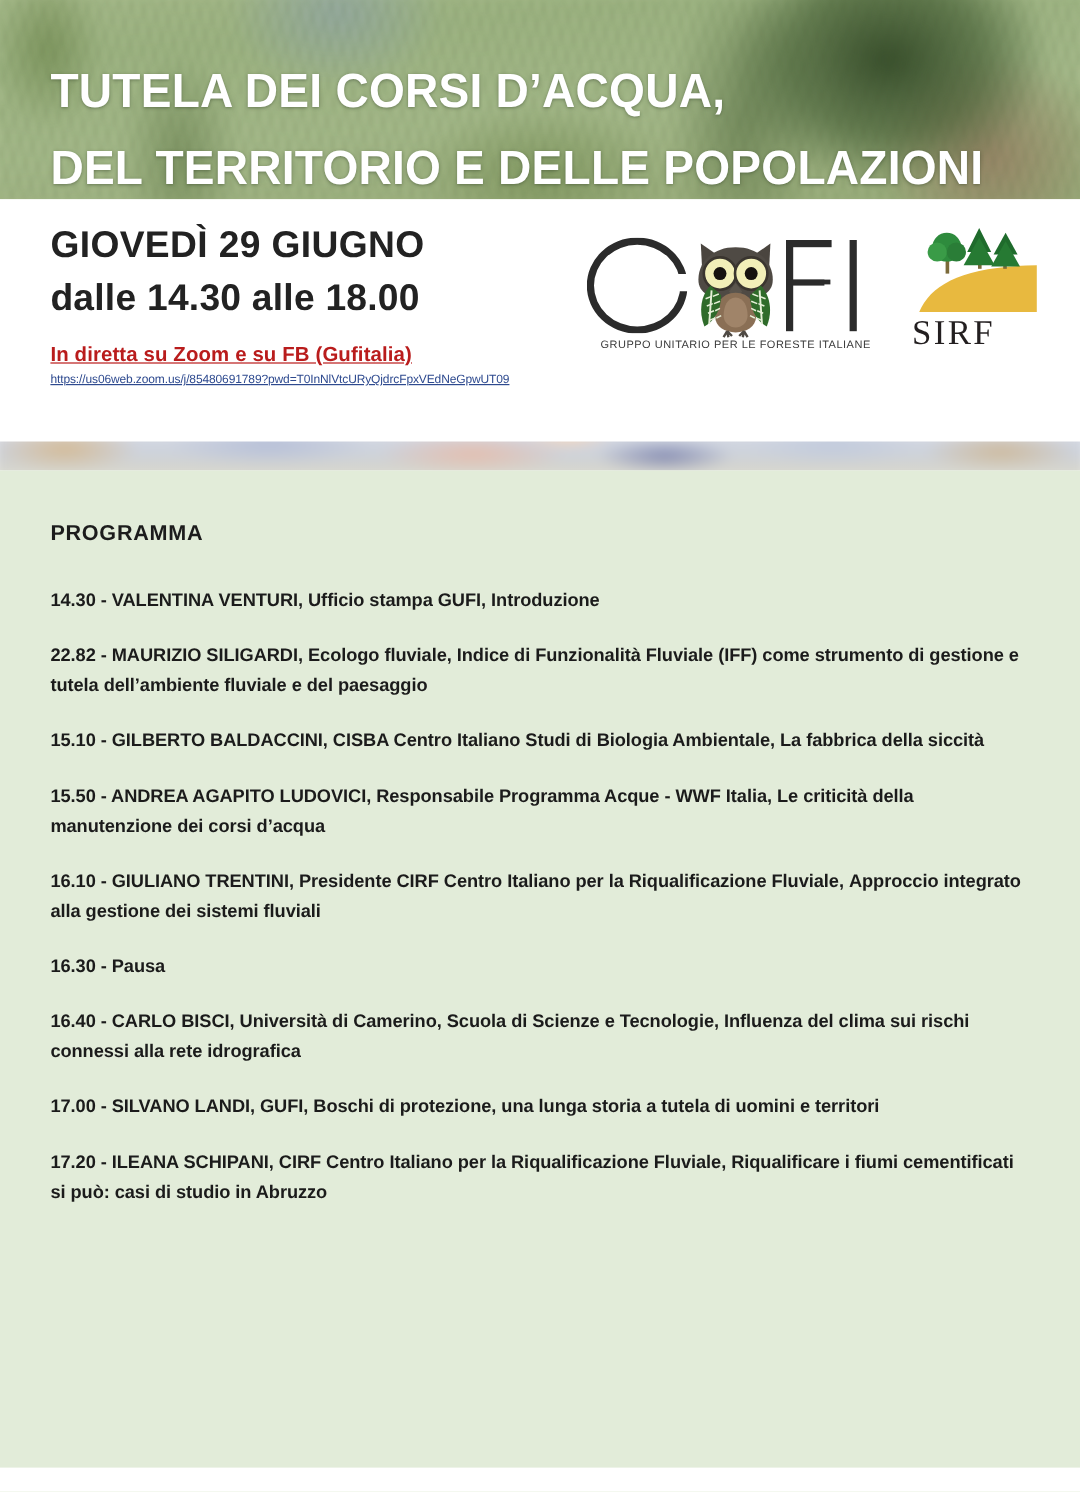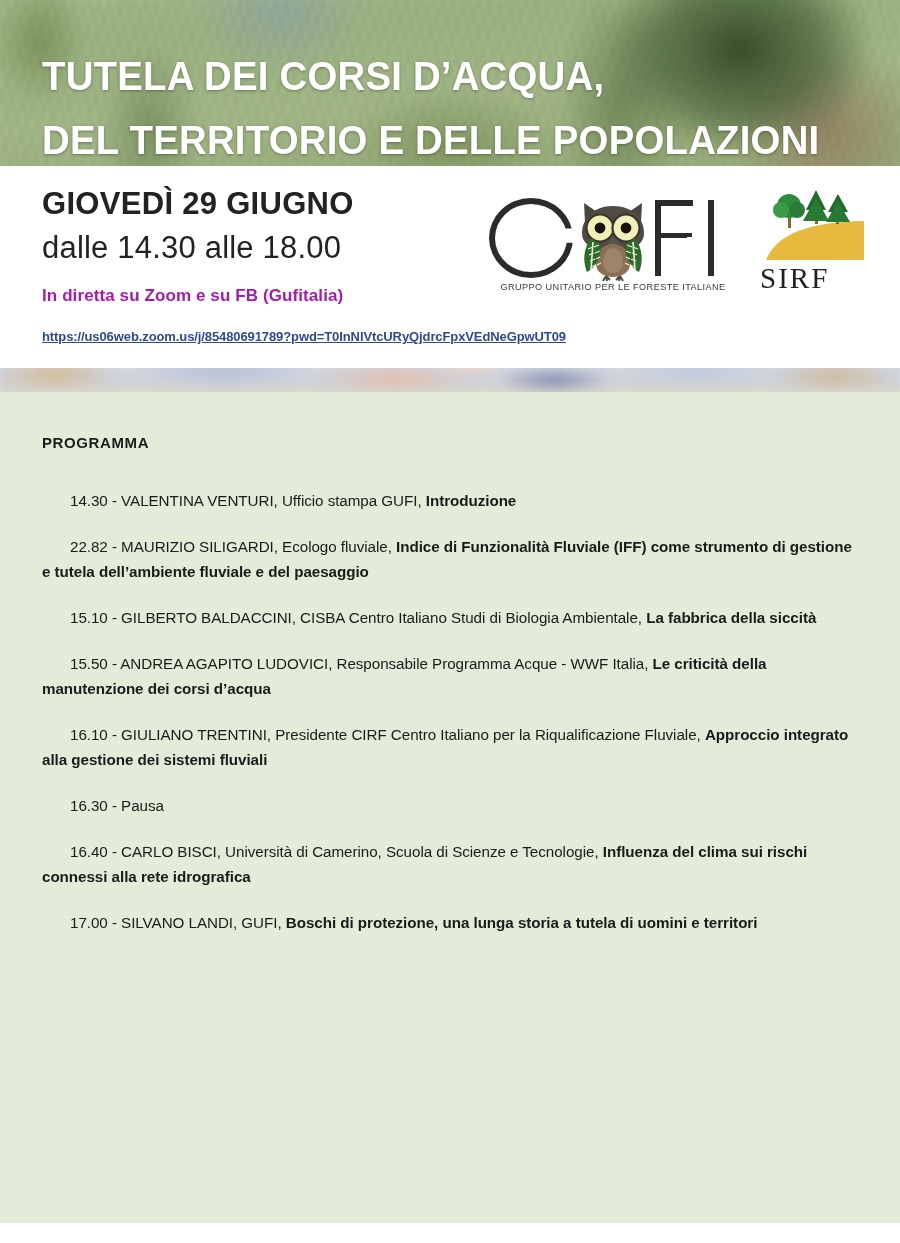--- a/index.html
+++ b/index.html
@@ -78,44 +78,44 @@
   .info-date {
     font-size: 31px;
     font-weight: 700;
     color: #222222;
     letter-spacing: 0.3px;
     line-height: 44px;
     white-space: nowrap;
   }
   .info-hours {
     font-size: 31px;
-    font-weight: 400;
+    font-weight: 700;
     color: #222222;
     letter-spacing: 0.2px;
     line-height: 44px;
     white-space: nowrap;
   }
   .info-live {
     margin-top: 16px;
     font-size: 17px;
     font-weight: 700;
-    color: #a21caf;
+    color: #b91c1c;
     letter-spacing: 0.1px;
     white-space: nowrap;
+    text-decoration: underline;
   }
   .info-url {
-    margin-top: 23px;
-    font-size: 13px;
+    margin-top: 2px;
+    font-size: 10px;
     color: #2e4a8f;
     text-decoration: underline;
     letter-spacing: -0.1px;
     white-space: nowrap;
     display: inline-block;
     filter: blur(0.35px);
-    font-weight: bold;
   }
 
   
   .gufi-logo {
     position: absolute;
     left: 487px;
     top: 26px;
     width: 250px;
     height: 110px;
   }
@@ -248,41 +248,40 @@
     position: relative;
     width: 900px;
     min-height: 831px;
     background: #e2ecd9;
     padding: 0;
   }
   .program-title {
     position: absolute;
     left: 42px;
     top: 42px;
-    font-size: 15px;
+    font-size: 18px;
     font-weight: 700;
     color: #1c1c1c;
     letter-spacing: 0.6px;
   }
   .program-list {
     position: absolute;
     left: 42px;
     top: 96px;
     width: 816px;
   }
   .program-item {
     margin-bottom: 21px;
     font-size: 15.2px;
     line-height: 25px;
     color: #1b1b1b;
     letter-spacing: -0.05px;
   }
   .program-item .lead {
-    font-weight: 400;
-    margin-left: 28px;
+    font-weight: 700;
   }
   .program-item .talk {
     font-weight: 600;
   }
 </style>
 </head>
 <body>
 
 <div class="hero">
   <div class="hero-photo"></div>
@@ -381,14 +380,15 @@
   <div class="program-title">PROGRAMMA</div>
   <div class="program-list">
       <div class="program-item"><span class="lead">14.30 - VALENTINA VENTURI, Ufficio stampa GUFI, </span><span class="talk">Introduzione</span></div>
       <div class="program-item"><span class="lead">22.82 - MAURIZIO SILIGARDI, Ecologo fluviale, </span><span class="talk">Indice di Funzionalità Fluviale (IFF) come strumento di gestione e tutela dell’ambiente fluviale e del paesaggio</span></div>
       <div class="program-item"><span class="lead">15.10 - GILBERTO BALDACCINI, CISBA Centro Italiano Studi di Biologia Ambientale, </span><span class="talk">La fabbrica della siccità</span></div>
       <div class="program-item"><span class="lead">15.50 - ANDREA AGAPITO LUDOVICI, Responsabile Programma Acque - WWF Italia, </span><span class="talk">Le criticità della manutenzione dei corsi d’acqua</span></div>
       <div class="program-item"><span class="lead">16.10 - GIULIANO TRENTINI, Presidente CIRF Centro Italiano per la Riqualificazione Fluviale, </span><span class="talk">Approccio integrato alla gestione dei sistemi fluviali</span></div>
       <div class="program-item"><span class="lead">16.30 - Pausa</span></div>
       <div class="program-item"><span class="lead">16.40 - CARLO BISCI, Università di Camerino, Scuola di Scienze e Tecnologie, </span><span class="talk">Influenza del clima sui rischi connessi alla rete idrografica</span></div>
       <div class="program-item"><span class="lead">17.00 - SILVANO LANDI, GUFI, </span><span class="talk">Boschi di protezione, una lunga storia a tutela di uomini e territori</span></div>
+      <div class="program-item"><span class="lead">17.20 - ILEANA SCHIPANI, CIRF Centro Italiano per la Riqualificazione Fluviale, </span><span class="talk">Riqualificare i fiumi cementificati si può: casi di studio in Abruzzo</span></div>
     </div>
 </div>
 
 </body></html>

